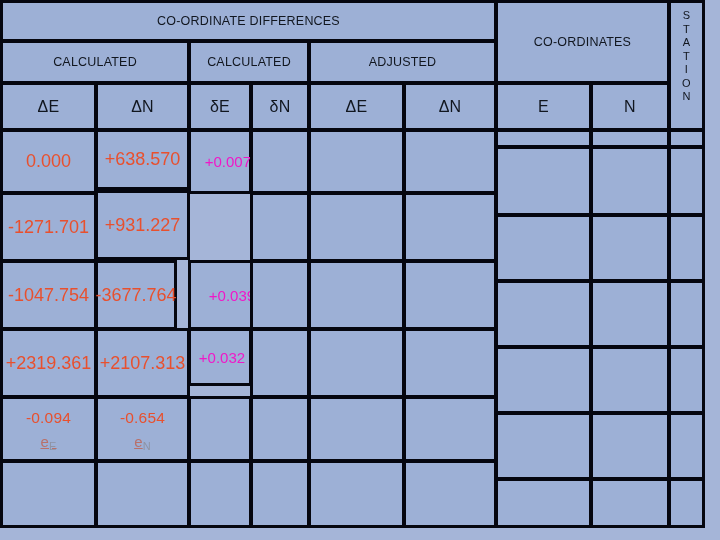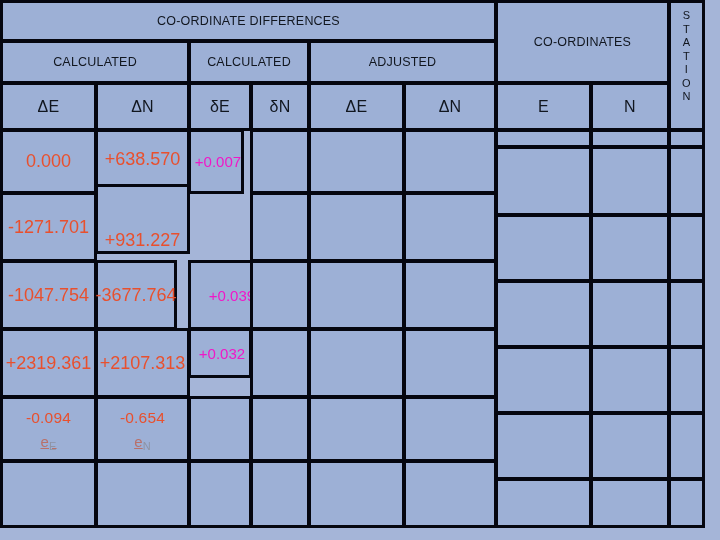--- a/index.html
+++ b/index.html
@@ -125,37 +125,37 @@
   <div class="cell" style="left:495px; top:129px; width:97px; height:19px;"></div>
   <div class="cell" style="left:590px; top:129px; width:80px; height:19px;"></div>
   <div class="cell" style="left:668px; top:129px; width:37px; height:19px;"></div>
 
   <div class="cell num" style="left:0px;   top:129px; width:97px; height:65px;">
     <span>0.000</span>
   </div>
   <div class="cell num" style="left:95px;  top:129px; width:95px; height:61px;">
     <span>+638.570</span>
   </div>
-  <div class="cell num adj" style="left:188px; top:129px; width:56px; height:65px;">
+  <div class="cell num adj" style="left:188px; top:129px; width:64px; height:65px;justify-content:flex-end;">
     <span class="v">+0.007</span>
   </div>
   <div class="cell num" style="left:250px; top:129px; width:60px; height:65px;">
     <span></span>
   </div>
   <div class="cell num" style="left:308px; top:129px; width:97px; height:65px;">
     <span></span>
   </div>
   <div class="cell num" style="left:403px; top:129px; width:94px; height:65px;">
     <span></span>
   </div>
 
   <div class="cell num" style="left:0px;   top:192px; width:97px; height:70px;">
     <span>-1271.701</span>
   </div>
-  <div class="cell num" style="left:95px;  top:184px; width:95px; height:70px;align-items:flex-end;">
+  <div class="cell num" style="left:95px;  top:190px; width:95px; height:70px;">
     <span>+931.227</span>
   </div>
   <div class="cell num" style="left:250px; top:192px; width:60px; height:70px;">
     <span></span>
   </div>
   <div class="cell num" style="left:308px; top:192px; width:97px; height:70px;">
     <span></span>
   </div>
   <div class="cell num" style="left:403px; top:192px; width:94px; height:70px;">
     <span></span>
@@ -179,21 +179,21 @@
   <div class="cell num" style="left:403px; top:260px; width:94px; height:70px;">
     <span></span>
   </div>
 
   <div class="cell num" style="left:0px;   top:328px; width:97px; height:70px;">
     <span>+2319.361</span>
   </div>
   <div class="cell num" style="left:95px;  top:328px; width:95px; height:70px;">
     <span>+2107.313</span>
   </div>
-  <div class="cell num adj" style="left:188px; top:328px; width:64px; height:50px;">
+  <div class="cell num adj" style="left:188px; top:328px; width:64px; height:58px;">
     <span class="v">+0.032</span>
   </div>
   <div class="cell num" style="left:250px; top:328px; width:60px; height:70px;">
     <span></span>
   </div>
   <div class="cell num" style="left:308px; top:328px; width:97px; height:70px;">
     <span></span>
   </div>
   <div class="cell num" style="left:403px; top:328px; width:94px; height:70px;">
     <span></span>

